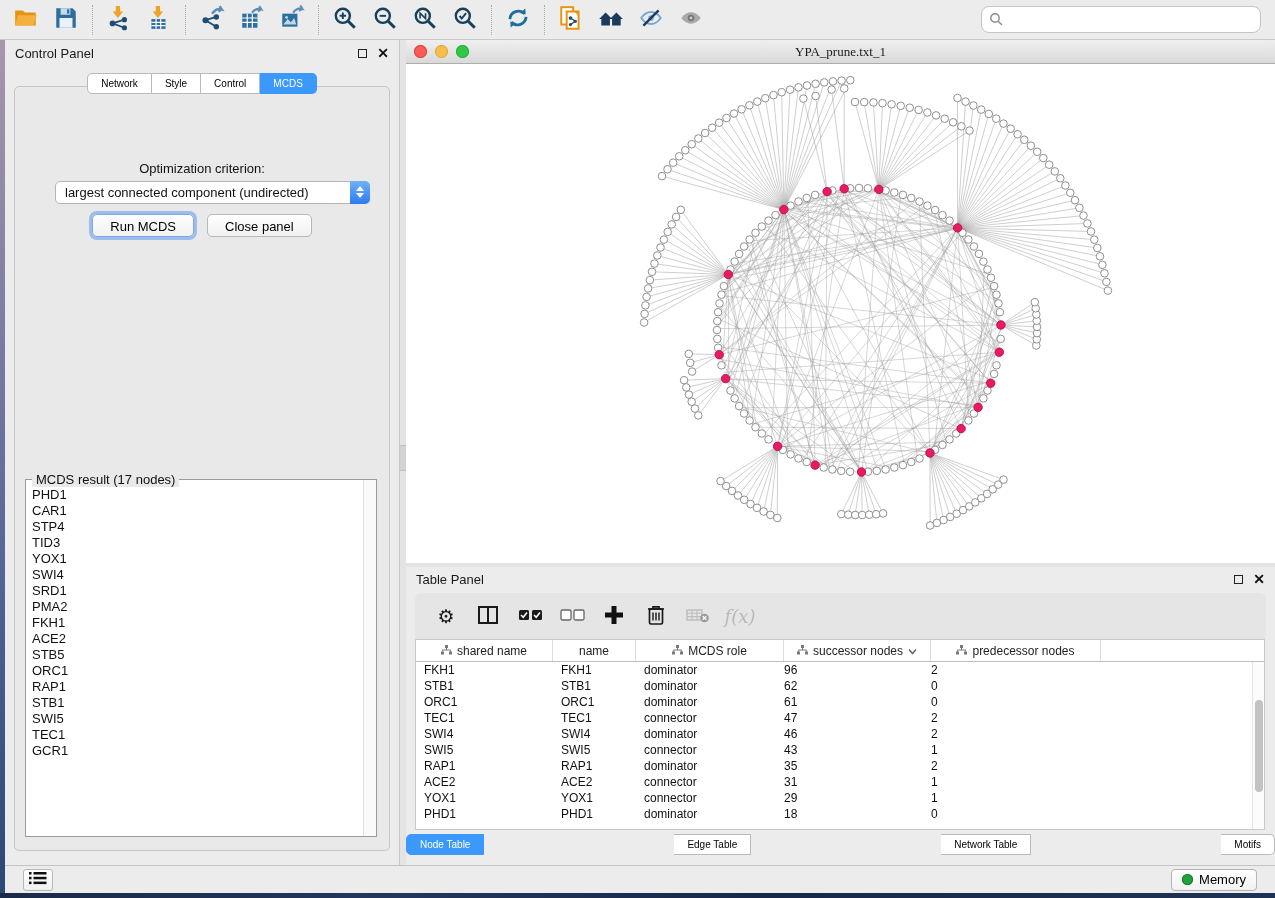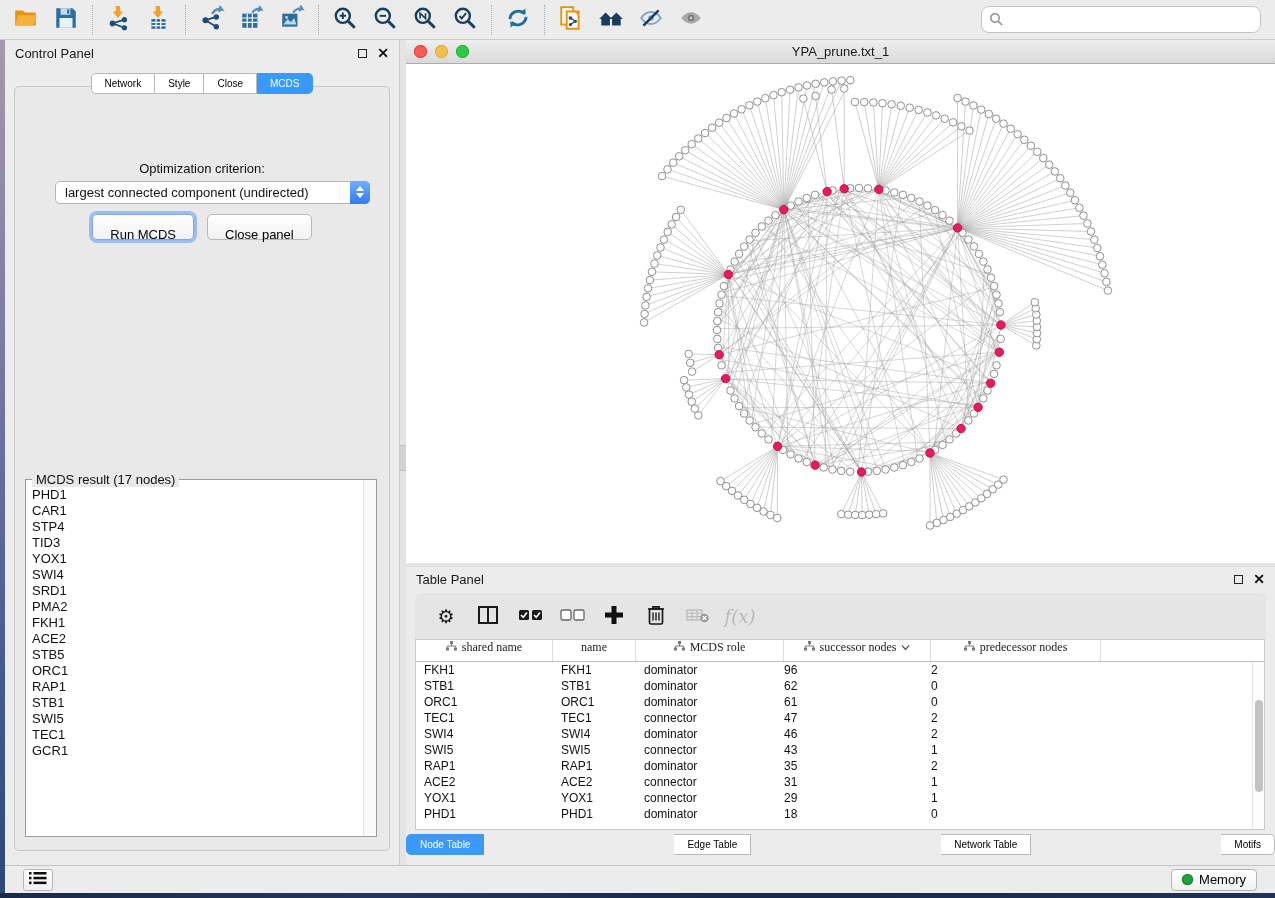--- a/index.html
+++ b/index.html
@@ -49,39 +49,39 @@
   .dropdown { position:absolute; top:94px; left:40px; width:315px; height:23px;
     background:#FFF; border:1px solid #B5B5B5; border-radius:5px;
     display:flex; align-items:center; }
   .dropdown .dval { flex:1; padding-left:9px; font-size:13px; white-space:nowrap; }
   .dropdown .dcap { width:20px; height:23px; margin:-1px -1px 0 0; border-radius:0 5px 5px 0;
     background:linear-gradient(#6FB1F8,#2E7BEF); display:flex; flex-direction:column;
     align-items:center; justify-content:center; gap:2px; }
   .dcap .tri-up { width:0; height:0; border-left:4px solid transparent; border-right:4px solid transparent; border-bottom:5px solid #FFF; }
   .dcap .tri-dn { width:0; height:0; border-left:4px solid transparent; border-right:4px solid transparent; border-top:5px solid #FFF; }
   .btn-row { position:absolute; top:127px; left:0; right:0; display:flex; justify-content:center; gap:13px; }
-  .pbtn { height:23px; padding:12px 17px; font-size:13px; font-family:"Liberation Sans",sans-serif;
+  .pbtn { height:23px; padding:4px 17px; font-size:13px; font-family:"Liberation Sans",sans-serif;
     background:linear-gradient(#FFFFFF,#F1F1F1); border:1px solid #B8B8B8; border-radius:5px; cursor:default; }
   .pbtn.focused { border-color:#7FA8E0; box-shadow:0 0 0 3px rgba(92,153,240,.55); }
   .result-box { position:absolute; left:10px; right:12px; top:392px; bottom:13px;
     border:1px solid #9B9B9B; background:#FFF; }
   .result-legend { position:absolute; top:-8px; left:6px; background:#E9E9E9;
     padding:0 4px; font-size:13px; color:#111; }
   .result-list { position:absolute; inset:1px 14px 1px 1px; overflow:hidden; padding-top:6px; }
   .mcds-item { height:16px; line-height:16px; padding-left:5px; font-size:13px; }
   .result-scroll { position:absolute; top:0; right:0; bottom:0; width:13px;
     background:#FAFAFA; border-left:1px solid #E2E2E2; }
 
   
   .v-splitter { position:absolute; left:400px; top:40px; width:6px; height:825px; background:#E4E4E4; }
   .v-handle { position:absolute; left:0; top:405px; width:6px; height:26px; background:#D3D3D3;
     border-top:1px solid #BFBFBF; border-bottom:1px solid #BFBFBF; }
 
   
-  .network-panel { position:absolute; left:406px; top:40px; width:869px; height:523px; background:#FFF; }
+  .network-panel { position:absolute; left:406px; top:40px; width:869px; height:523px; background:#FFF;font-family:Liberation Serif, serif; }
   .net-titlebar { height:24px; background:linear-gradient(#EFEFEF,#D9D9D9);
     border-bottom:1px solid #ADADAD; display:flex; align-items:center; position:relative; }
   .lights { display:flex; gap:8px; margin-left:8px; }
   .light { width:13px; height:13px; border-radius:50%; }
   .light.red { background:#FC5B57; box-shadow:inset 0 0 0 1px #DF3E39; }
   .light.yellow { background:#F5BF4F; box-shadow:inset 0 0 0 1px #DEA938; }
   .light.green { background:#33C748; box-shadow:inset 0 0 0 1px #27AD3A; }
   .net-title { position:absolute; left:0; right:0; text-align:center; font-size:13px; color:#1a1a1a; }
   .net-canvas { position:absolute; left:0; top:24px; right:0; bottom:0; background:#FFF; }
   .net-canvas svg { display:block; }
@@ -92,22 +92,22 @@
   .tp-header { height:24px; display:flex; align-items:center; padding:0 10px; }
   .tp-toolbar { position:absolute; left:9px; right:9px; top:26px; height:46px;
     background:#E5E5E5; border-radius:6px 6px 0 0; display:flex; align-items:center; padding-left:14px; gap:8px; }
   .ttbtn { width:34px; height:34px; border:none; background:transparent; display:flex;
     align-items:center; justify-content:center; cursor:default; }
   .gear-glyph { font-size:19px; color:#1a1a1a; }
   .fx-glyph { font-family:"DejaVu Serif", serif; font-style:italic; font-size:18px; color:#B9B9B9; }
   .table-wrap { position:absolute; left:9px; right:10px; top:72px; bottom:35px;
     background:#FFF; border:1px solid #C9C9C9; overflow:hidden; }
   .thead { display:flex; height:22px; border-bottom:1px solid #BDBDBD; background:#FFF; }
-  .th { display:flex; justify-content:center; gap:5px;
-    font-size:12px; color:#222; border-right:1px solid #DCDCDC; position:relative;font-family:Liberation Serif, serif; }
+  .th { display:flex; align-items:center; justify-content:center; gap:5px;
+    font-size:12px; color:#222; border-right:1px solid #DCDCDC; position:relative; }
   .th:last-child { border-right:1px solid #DCDCDC; }
   .c0 { width:137px; } .c1 { width:83px; } .c2 { width:148px; } .c3 { width:147px; } .c4 { width:170px; }
   .tbody { position:absolute; left:0; right:12px; top:22px; bottom:0; }
   .trow { display:flex; height:16px; align-items:center; }
   .td { font-size:12px; color:#111; overflow:hidden; white-space:nowrap; }
   .td.c0, .td.c1, .td.c2 { padding-left:8px; text-align:left; }
   .td.c3, .td.c4 { padding-right:10px; }
   .table-vscroll { position:absolute; right:0; top:22px; bottom:0; width:12px;
     background:#FCFCFC; border-left:1px solid #E4E4E4; }
   .vthumb { position:absolute; left:2px; width:8px; border-radius:4px; background:#C2C2C2; }
@@ -268,21 +268,21 @@
   <div class="panel-header">
     <span class="panel-title">Control Panel</span>
     <span class="hicons">
       <span class="float-box"></span>
       <span class="close-x">✕</span>
     </span>
   </div>
   <div class="seg-tabs">
     <button class="seg">Network</button>
     <button class="seg">Style</button>
-    <button class="seg">Close</button>
+    <button class="seg">Control</button>
     <button class="seg active">MCDS</button>
   </div>
   <div class="cp-body">
     <div class="opt-label">Optimization criterion:</div>
     <div class="dropdown">
       <span class="dval">largest connected component (undirected)</span>
       <span class="dcap">
           <span class="tri-up"></span>
           <span class="tri-dn"></span>
         </span>

